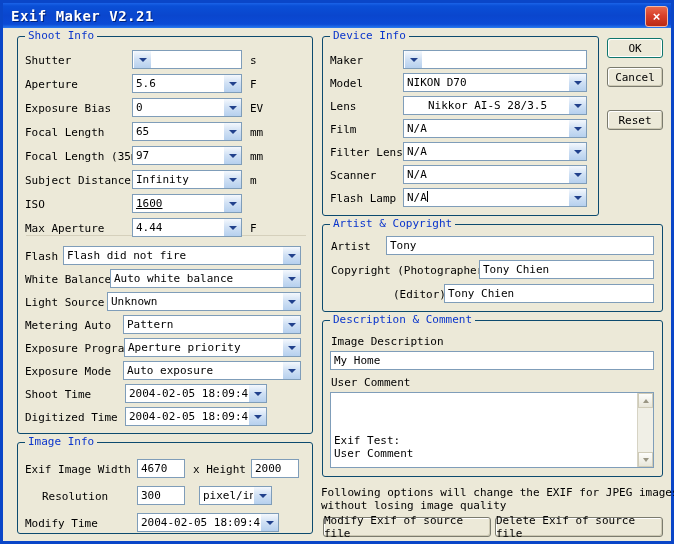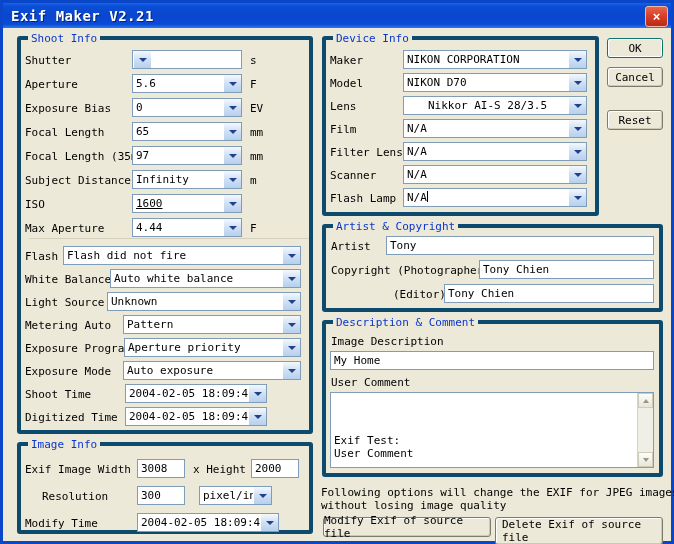--- a/index.html
+++ b/index.html
@@ -26,21 +26,21 @@
     position:absolute;right:3px;top:3px;width:21px;height:19px;
     background:linear-gradient(to bottom,#e8684a,#d8402a 45%,#bb2a14);
     border:1px solid #f0b8a8;border-radius:3px;
     display:flex;align-items:center;justify-content:center;
     color:#fff;font-size:13px;font-weight:bold;line-height:1;cursor:pointer;
     font-family:"Liberation Sans",sans-serif;
   }
   
   .content{position:absolute;left:0;top:25px;width:668px;height:513px;}
   
-  .group{position:absolute;border:4px solid #0c4a6e;border-radius:3px;box-sizing:border-box;}
+  .group{position:absolute;border:1px solid #0c4a6e;border-radius:3px;box-sizing:border-box;}
   .group > .legend{
     position:absolute;top:-8px;left:7px;background:#ece9d8;padding:0 3px;
     color:#0a35cc;font-size:11px;white-space:nowrap;
   }
   .sep{position:absolute;height:1px;background:#d5d0bc;}
   .lbl{position:absolute;color:#000;font-size:11px;white-space:nowrap;}
   .unit{position:absolute;color:#000;font-size:11px;white-space:nowrap;}
   
   .combo{
     position:absolute;box-sizing:border-box;height:19px;background:#fff;
@@ -222,21 +222,21 @@
     <div class="combo" style="left:122px;top:379px;width:142px;">
       <span class="val">2004-02-05 18:09:46</span>
       <span class="arrow"></span>
     </div>
 
     <div class="group" style="left:14px;top:414px;width:296px;height:92px;">
       <span class="legend">Image Info</span>
     </div>
 
     <span class="lbl" style="left:22px;top:435px;">Exif Image Width</span>
-    <div class="textin" style="left:134px;top:431px;width:48px;">3008</div>
+    <div class="textin" style="left:134px;top:431px;width:48px;">4670</div>
     <span class="lbl" style="left:190px;top:435px;">x Height</span>
     <div class="textin" style="left:248px;top:431px;width:48px;">2000</div>
 
     <span class="lbl" style="left:22px;top:462px;padding-left:17px;">Resolution</span>
     <div class="textin" style="left:134px;top:458px;width:48px;">300</div>
     <div class="combo" style="left:196px;top:458px;width:73px;">
       <span class="val">pixel/inc</span>
       <span class="arrow"></span>
     </div>
 
@@ -245,21 +245,20 @@
       <span class="val">2004-02-05 18:09:46</span>
       <span class="arrow"></span>
     </div>
 
     <div class="group" style="left:319px;top:8px;width:277px;height:180px;">
       <span class="legend">Device Info</span>
     </div>
 
     <span class="lbl" style="left:327px;top:26px;">Maker</span>
     <div class="combo" style="left:400px;top:22px;width:184px;">
-      <span class="val">NIKON CORPORATION</span>
       <span class="arrow"></span>
     </div>
 
     <span class="lbl" style="left:327px;top:49px;">Model</span>
     <div class="combo" style="left:400px;top:45px;width:184px;">
       <span class="val">NIKON D70</span>
       <span class="arrow"></span>
     </div>
 
     <span class="lbl" style="left:327px;top:72px;">Lens</span>
@@ -318,20 +317,20 @@
 User Comment</div>
       <div class="scroll">
         <div class="sbtn up"></div>
         <div class="sbtn dn"></div>
       </div>
     </div>
 
     <div class="note" style="left:318px;top:458px;">Following options will change the EXIF for JPEG images
 without losing image quality</div>
     <div class="btn" style="left:320px;top:489px;width:168px;height:20px;">Modify Exif of source file</div>
-    <div class="btn" style="left:492px;top:489px;width:168px;height:28px;padding-left:6px;">Delete Exif of source file</div>
+    <div class="btn" style="left:492px;top:489px;width:168px;height:20px;">Delete Exif of source file</div>
 
     <div class="btn default" style="left:604px;top:10px;width:56px;height:20px;">OK</div>
     <div class="btn" style="left:604px;top:39px;width:56px;height:20px;">Cancel</div>
     <div class="btn" style="left:604px;top:82px;width:56px;height:20px;">Reset</div>
 
   </div>
 </div>
 
 </body></html>

